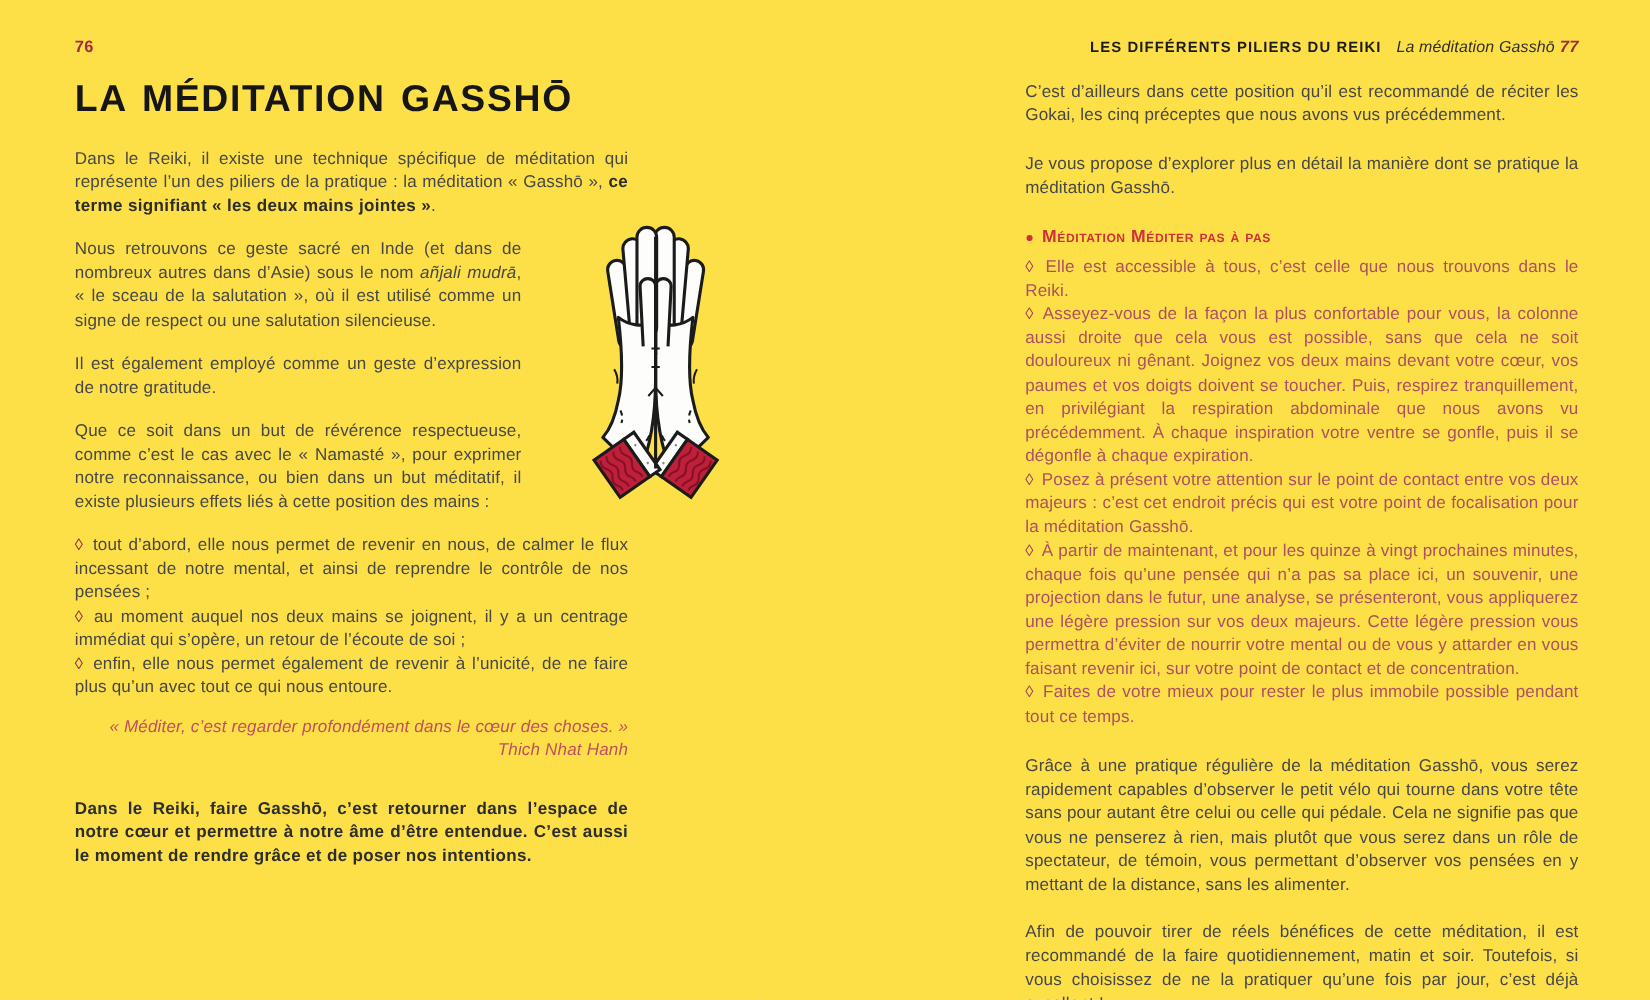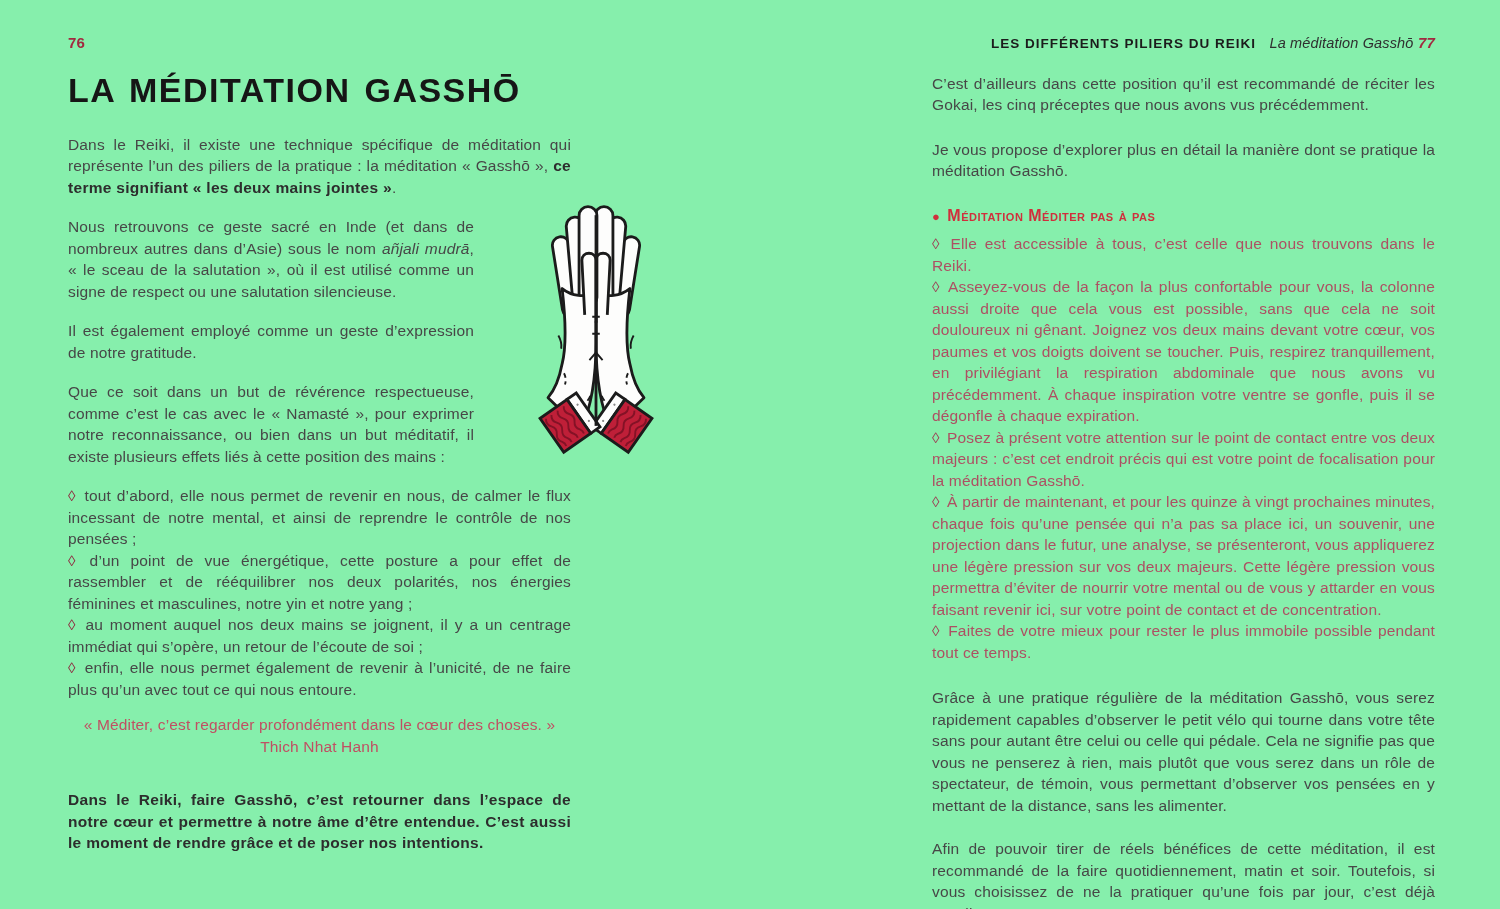--- a/index.html
+++ b/index.html
@@ -1,19 +1,19 @@
 <!DOCTYPE html>
 <html lang="fr"><head>
 <meta charset="utf-8">
 <style>
   * { margin:0; padding:0; box-sizing:border-box; }
   body { background:#e8e8e8; font-family:"Liberation Sans", sans-serif; }
   .spread {
     position:relative; width:1500px; height:909px; margin:0 auto;
-    background:#86efac; overflow:hidden;
+    background:#fde047; overflow:hidden;
     color:#474747;
     font-size:15.5px; line-height:21.5px; letter-spacing:.15px;
   }
   .page { position:absolute; top:32px; }
   .page-left  { left:68px;  width:503px; }
   .page-right { left:932px; width:503px; }
 
   .pageno { font-weight:bold; font-size:15px; color:#a12a40; }
 
   h1.title {
@@ -27,21 +27,21 @@
   .wrapzone { position:relative; margin-top:18px; }
   .wrapzone .paras p { width:406px; margin-bottom:18px; }
   .hands-wrap { position:absolute; left:430px; top:-14px; width:196px; height:254px; }
   .hands-wrap svg { width:100%; height:100%; display:block; }
 
   .diamond-list p { text-align:justify; margin:0; }
   .diamond { font-size:15px; margin-right:3px; }
   .page-left  .diamond { color:#8f2b40; }
   .page-right .diamond { color:#9c3f55; }
 
-  .quote { margin-top:14px; text-align:center; color:#c04f63; }
+  .quote { margin-top:14px; text-align:right; color:#c04f63; font-style:italic; }
   .quote .qline { display:block; }
   .closing { margin-top:32px; font-weight:bold; color:#2d2d2d; text-align:justify; letter-spacing:.3px; }
 
   .b { font-weight:bold; color:#2d2d2d; letter-spacing:.3px; }
   .i { font-style:italic; }
 
   
   .running-head { text-align:right; white-space:nowrap; margin-bottom:18px; }
   .rh-section { font-weight:bold; font-size:13.5px; letter-spacing:1px; color:#1c1c1c; }
   .rh-chapter { font-style:italic; font-size:14.5px; color:#2f2f2f; margin-left:9px; }
@@ -113,21 +113,20 @@
 
           <path d="M100,14 L100,238" stroke="#1b1b1b" stroke-width="3"></path>
           <path d="M96,122 h8 M96,140 h8" stroke="#1b1b1b" stroke-width="2"></path>
           <path d="M93,168 l7,-8 l7,8" fill="none" stroke="#1b1b1b" stroke-width="2"></path>
         </svg>
       </div>
     </div>
 
     <div class="diamond-list">
         <p><span class="diamond">◊</span> tout d’abord, elle nous permet de revenir en nous, de calmer le flux incessant de notre mental, et ainsi de reprendre le contrôle de nos pensées ;</p>
-        <p><span class="diamond">◊</span> d’un point de vue énergétique, cette posture a pour effet de rassembler et de rééquilibrer nos deux polarités, nos énergies féminines et masculines, notre yin et notre yang ;</p>
         <p><span class="diamond">◊</span> au moment auquel nos deux mains se joignent, il y a un centrage immédiat qui s’opère, un retour de l’écoute de soi ;</p>
         <p><span class="diamond">◊</span> enfin, elle nous permet également de revenir à l’unicité, de ne faire plus qu’un avec tout ce qui nous entoure.</p>
       </div>
 
     <div class="quote">
       <span class="qline">« Méditer, c’est regarder profondément dans le cœur des choses. »</span>
       <span class="qline">Thich Nhat Hanh</span>
     </div>
 
     <p class="closing">Dans le Reiki, faire Gasshō, c’est retourner dans l’espace de notre cœur et permettre à notre âme d’être entendue. C’est aussi le moment de rendre grâce et de poser nos intentions.</p>

